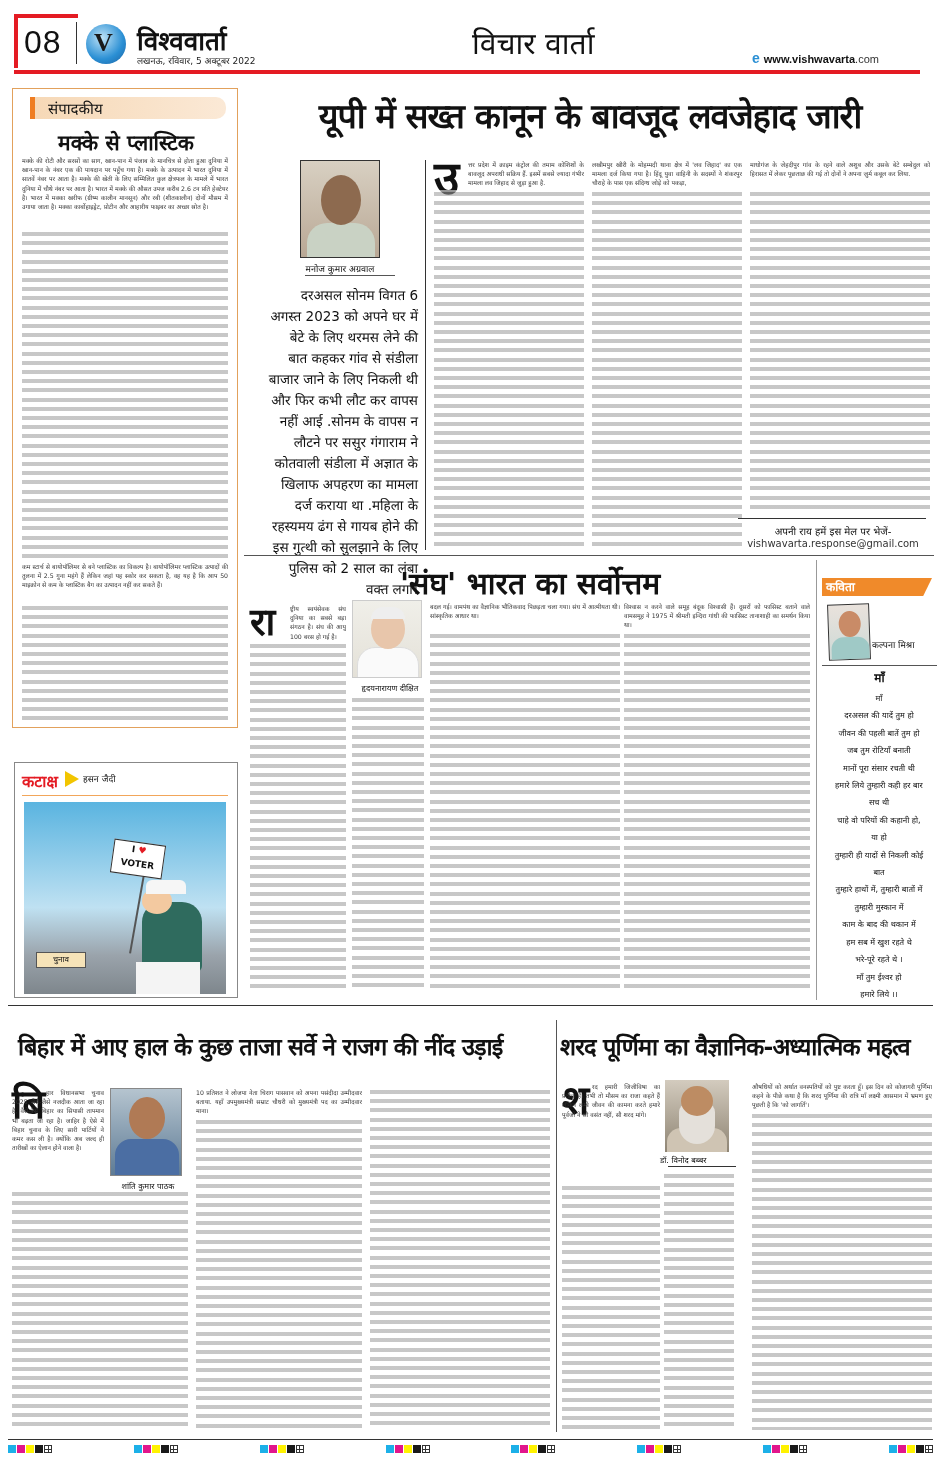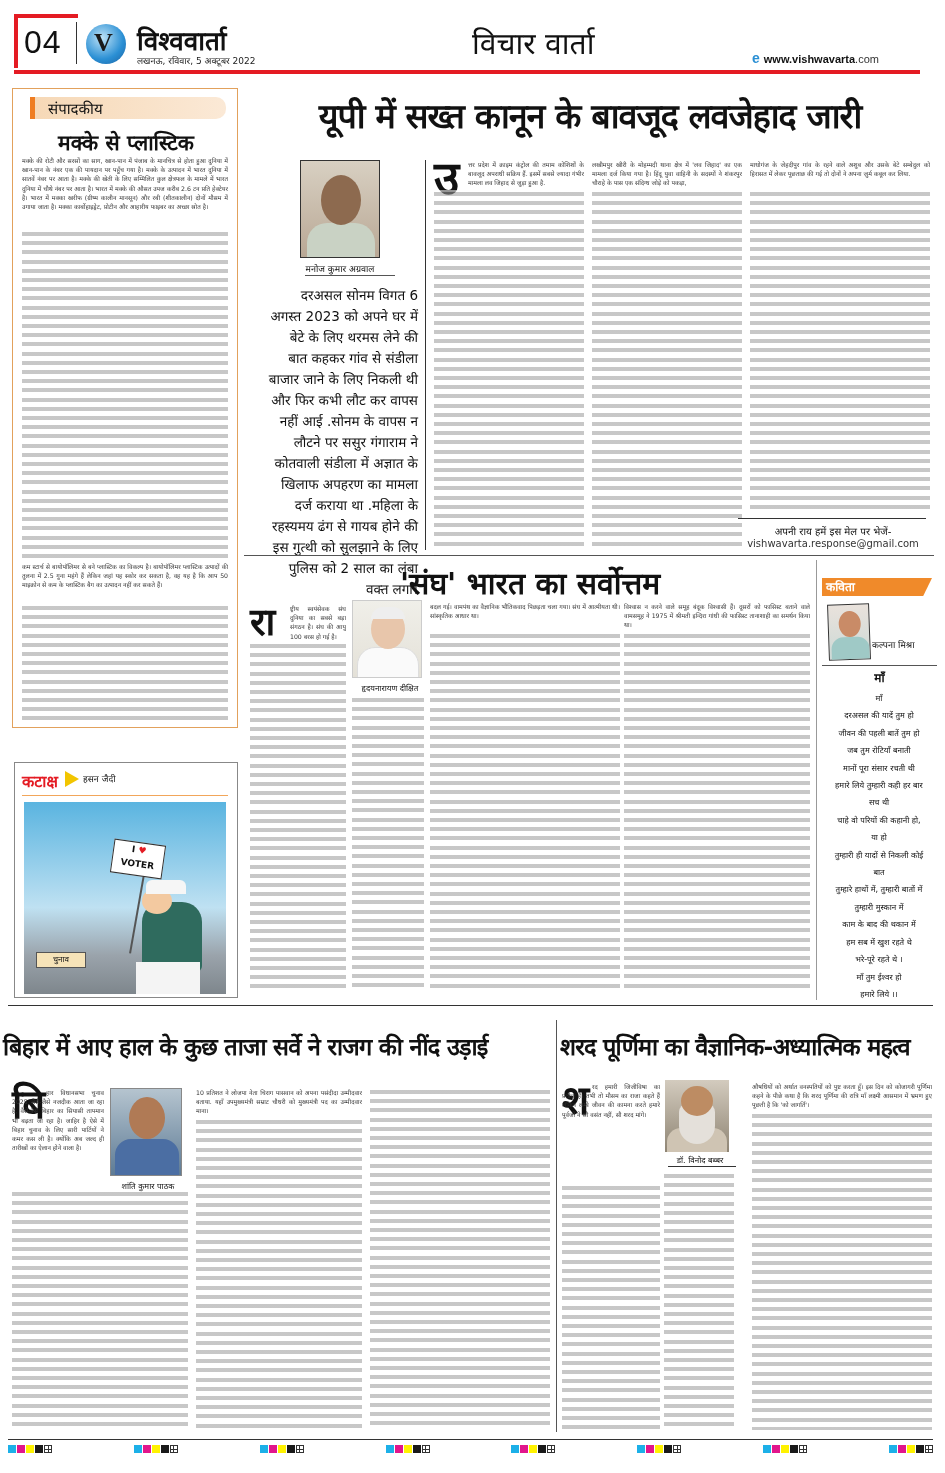--- a/index.html
+++ b/index.html
@@ -71,44 +71,44 @@
   .poem-tag-txt { left: 826px; top: 578px; font-size: 12px; color: #fff; font-weight: bold; }
   .poet-photo { left: 828px; top: 604px; width: 42px; height: 56px; border: 1px solid #333; background: linear-gradient(#e9e2dc,#cdd9d6); overflow: hidden; transform: rotate(-2deg); }
   .poet-photo .head { position:absolute; left: 10px; top: 6px; width: 22px; height: 26px; background: #c98b67; border-radius: 50%; }
   .poet-photo .body { position:absolute; left: 2px; top: 32px; width: 38px; height: 26px; background: #9fc9c6; border-radius: 12px 12px 0 0; }
   .poet-name { left: 872px; top: 638px; font-size: 9px; }
   .poem-rule { left: 822px; top: 665px; width: 115px; height: 1px; background: #555; }
   .poem-title { left: 822px; top: 669px; width: 115px; text-align: center; font-size: 12px; font-weight: bold; }
   .poem { left: 818px; top: 690px; width: 122px; text-align: center; font-size: 8px; line-height: 17.4px; }
 
   
-  .bihar-head { left: 3px; top: 1030px; width: 548px; font-size: 23.5px; font-weight: bold; letter-spacing: -0.8px; white-space: nowrap; }
+  .bihar-head { left: 18px; top: 1030px; width: 548px; font-size: 23.5px; font-weight: bold; letter-spacing: -0.8px; white-space: nowrap; }
   .sharad-head { left: 560px; top: 1030px; width: 385px; font-size: 23.5px; font-weight: bold; letter-spacing: -0.8px; white-space: nowrap; }
   .bihar-photo { left: 110px; top: 1088px; width: 72px; height: 88px; border: 1px solid #888; background: linear-gradient(#b5c4cf,#5e7b95); overflow: hidden; }
   .bihar-photo .head { position:absolute; left: 18px; top: 8px; width: 36px; height: 42px; background: #b07a55; border-radius: 50%; }
   .bihar-photo .body { position:absolute; left: 4px; top: 50px; width: 64px; height: 40px; background: #4b6ea3; border-radius: 16px 16px 0 0; }
   .bihar-author { left: 106px; top: 1180px; width: 84px; text-align: center; font-size: 8px; }
   .sharad-photo { left: 665px; top: 1080px; width: 64px; height: 72px; background: linear-gradient(#d3cbbe,#8f8574); overflow: hidden; }
   .sharad-photo .head { position:absolute; left: 16px; top: 6px; width: 32px; height: 30px; background: #bd8c63; border-radius: 50%; }
   .sharad-photo .beard { position:absolute; left: 14px; top: 24px; width: 36px; height: 40px; background: #e4e0da; border-radius: 8px 8px 18px 18px; }
   .sharad-photo .body { position:absolute; left: 2px; top: 48px; width: 60px; height: 26px; background: #cfc4b3; border-radius: 14px 14px 0 0; }
-  .sharad-author { left: 660px; top: 1154px; width: 80px; text-align: center; font-size: 8px; }
+  .sharad-author { left: 660px; top: 1154px; width: 80px; font-size: 8px; }
   .sharad-rule { left: 668px; top: 1166px; width: 68px; height: 1px; background: #333; }
 
   .footer-rule { left: 8px; top: 1439px; width: 925px; height: 1px; background: #333; }
   .regmarks { left: 8px; top: 1445px; width: 925px; height: 14px; display: flex; justify-content: space-between; }
   .reg { display: flex; gap: 1px; }
   .reg span { width: 8px; height: 8px; display: inline-block; }
   .reg .x { border: 1px solid #333; background: linear-gradient(#333,#333) center/1px 100% no-repeat, linear-gradient(#333,#333) center/100% 1px no-repeat; }
 </style>
 </head>
 <body>
 
 <div class="abs hdr-box"></div>
-<div class="abs pageno">04</div>
+<div class="abs pageno">08</div>
 <div class="abs vsep"></div>
 <div class="abs logo">
     <span>V</span>
   </div>
 <div class="abs brand">विश्ववार्ता</div>
 <div class="abs dateline">लखनऊ,   रविवार, 5 अक्टूबर 2022</div>
 <div class="abs section-title">विचार वार्ता</div>
 <div class="abs site">
   <span class="ie">e</span><span>www.vishwavarta</span><span class="com">.com</span>
 </div>

